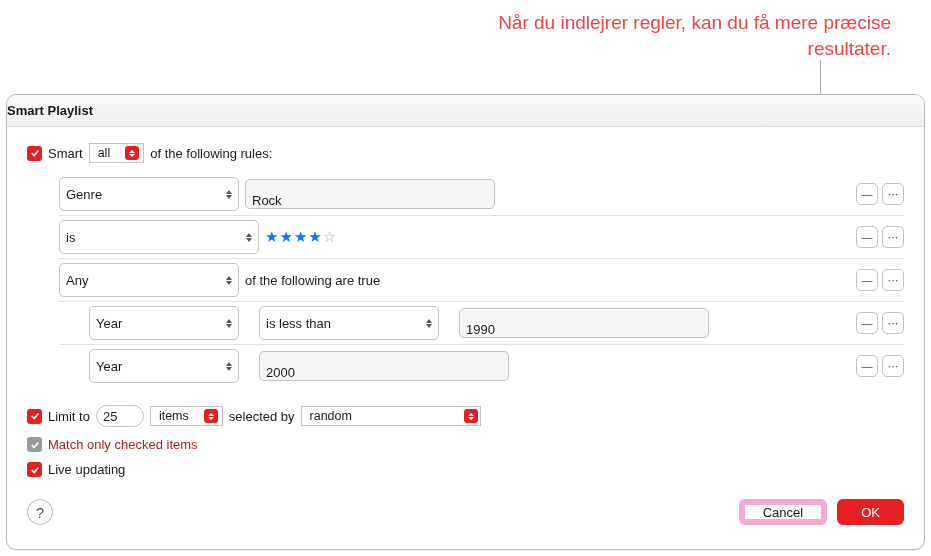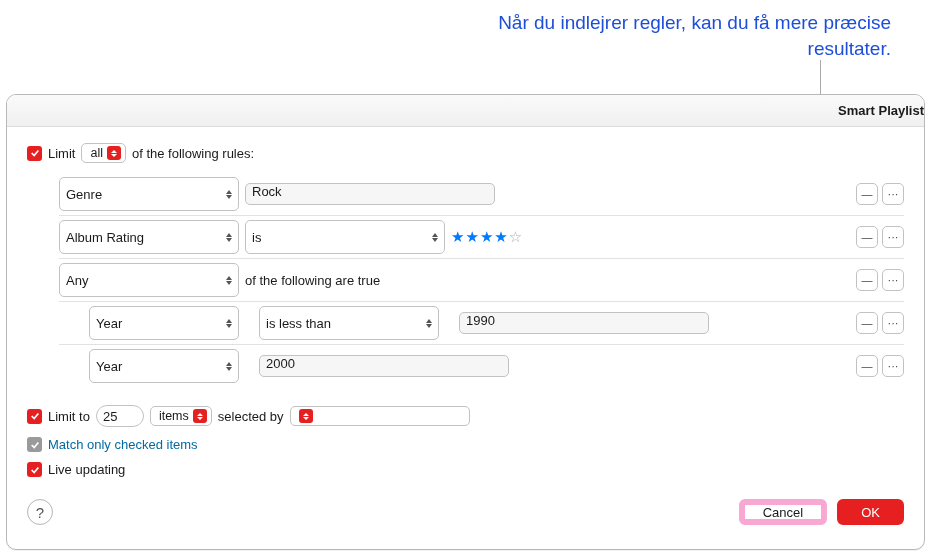--- a/index.html
+++ b/index.html
@@ -14,38 +14,38 @@
     position: relative;
   }
   .annotation {
     position: absolute;
     top: 10px;
     right: 40px;
     width: 460px;
     text-align: right;
     font-size: 19px;
     line-height: 1.35;
-    color: #1d4ed8;
+    color: #ef4444;
   }
   .dialog {
     position: absolute;
     left: 6px;
     right: 6px;
     top: 94px;
     bottom: 6px;
     border: 1px solid #b8b8b8;
     border-radius: 10px;
     background: #fff;
     box-shadow: 0 1px 0 rgba(0,0,0,.06);
     overflow: hidden;
   }
   .dialog-titlebar {
     height: 32px;
     line-height: 32px;
-    text-align: right;
+    text-align: left;
     font-weight: 600;
     border-bottom: 1px solid #dcdcdc;
     background: linear-gradient(#fafafa,#f0f0f0);
   }
   .dialog-body {
     padding: 16px 20px 14px 20px;
   }
 
   
   .chk-row { display:flex; align-items:center; gap:6px; margin-bottom:10px; }
@@ -54,23 +54,23 @@
     display:inline-flex; align-items:center; justify-content:center;
     font-size:11px; color:#fff;
   }
   .checkbox.on { background:#e62020; }
   .checkbox.grey { background:#9a9a9a; }
   .checkbox svg { width:10px; height:10px; }
   .checkbox path { stroke:#fff; stroke-width:2; fill:none; }
 
   .mini-popup {
     height:20px; padding:0 4px 0 8px;
-    border:1px solid #c2c2c2; border-radius:5px;
+    border:1px solid #c2c2c2; border-radius:0;
     background:#fff;
-    display:inline-flex; align-items:center; gap:4px;
+    display:inline-flex; align-items:center; gap:15px;
     font-size:12.5px;
   }
   .mini-popup .caret {
     width:14px; height:14px; border-radius:3px; background:#e62020;
     display:flex; flex-direction:column; align-items:center; justify-content:center;
   }
   .mini-popup .caret::before, .mini-popup .caret::after {
     content:""; width:0; height:0; border-left:3px solid transparent;
     border-right:3px solid transparent;
   }
@@ -95,24 +95,24 @@
   .select .chev {
     display:flex; flex-direction:column; gap:1px; margin-left:6px;
   }
   .select .chev::before, .select .chev::after {
     content:""; width:0; height:0;
     border-left:3.5px solid transparent; border-right:3.5px solid transparent;
   }
   .select .chev::before { border-bottom:4px solid #555; }
   .select .chev::after { border-top:4px solid #555; }
   .text-input {
-    height:22px; padding:0 6px; font-size:13px;
+    height:30px; padding:0 6px; font-size:13px;
     border:1px solid #c2c2c2; border-radius:5px;
     background:#f6f6f6;
-    display:flex; align-items:flex-start;
+    display:flex; align-items:flex-end;
     min-width:0;
   }
   .row-spacer { flex:1; }
   .icon-btn {
     width:22px; height:22px; border:1px solid #c2c2c2;
     border-radius:5px; background:#fff;
     display:inline-flex; align-items:center; justify-content:center;
     font-size:11px; color:#444;
   }
   .btns { display:flex; gap:4px; }
@@ -143,21 +143,21 @@
   .push-btn {
     height:26px; padding:0 18px; border-radius:6px;
     border:6px solid #f9a8d4; background:#fff;
     font-size:13px; display:inline-flex; align-items:center; justify-content:center;
   }
   .push-btn.primary {
     background:#e62020; border-color:#e62020; color:#ffffff; font-weight:500;
     margin-left:10px;
   }
 
-  .grey-text { color:#0369a1; }
+  .grey-text { color:#b91c1c; }
 
   
   .callout-line {
     position:absolute;
     pointer-events:none;
   }
   .callout-line svg { width:100%; height:100%; }
   .callout-line path, .callout-line line { stroke:#555; stroke-width:1; fill:none; }
 </style>
 </head>
@@ -178,21 +178,21 @@
   <div class="dialog-titlebar">Smart Playlist</div>
 
   <div class="dialog-body">
 
     <div class="chk-row">
       <span class="checkbox on">
         <svg viewBox="0 0 12 12">
             <path d="M2 6 L5 9 L10 3"></path>
           </svg>
       </span>
-      <span>Limit</span>
+      <span>Smart</span>
       <span class="mini-popup">
         <span>all</span>
         <span class="caret"></span>
       </span>
       <span>of the following rules:</span>
     </div>
 
     <div class="rules">
 
       <div class="rule-row">
@@ -204,24 +204,20 @@
           <span>Rock</span>
         </div>
         <div class="row-spacer"></div>
         <div class="btns">
           <span class="icon-btn">—</span>
           <span class="icon-btn">···</span>
         </div>
       </div>
 
       <div class="rule-row">
-        <div class="select" style="width:180px">
-          <span>Album Rating</span>
-          <span class="chev"></span>
-        </div>
         <div class="select" style="width:200px">
           <span>is</span>
           <span class="chev"></span>
         </div>
         <span class="stars">★★★★<span class="empty">☆</span></span>
         <div class="row-spacer"></div>
         <div class="btns">
           <span class="icon-btn">—</span>
           <span class="icon-btn">···</span>
         </div>
@@ -285,20 +281,21 @@
       <span>Limit to</span>
       <span class="limit-input">
         <span>25</span>
       </span>
       <span class="mini-popup">
         <span>items</span>
         <span class="caret"></span>
       </span>
       <span>selected by</span>
       <span class="mini-popup select-wide" style="padding-right:2px;">
+        <span style="flex:1">random</span>
         <span class="caret"></span>
       </span>
     </div>
 
     <div class="chk-row">
       <span class="checkbox grey">
         <svg viewBox="0 0 12 12">
             <path d="M2 6 L5 9 L10 3"></path>
           </svg>
       </span>

